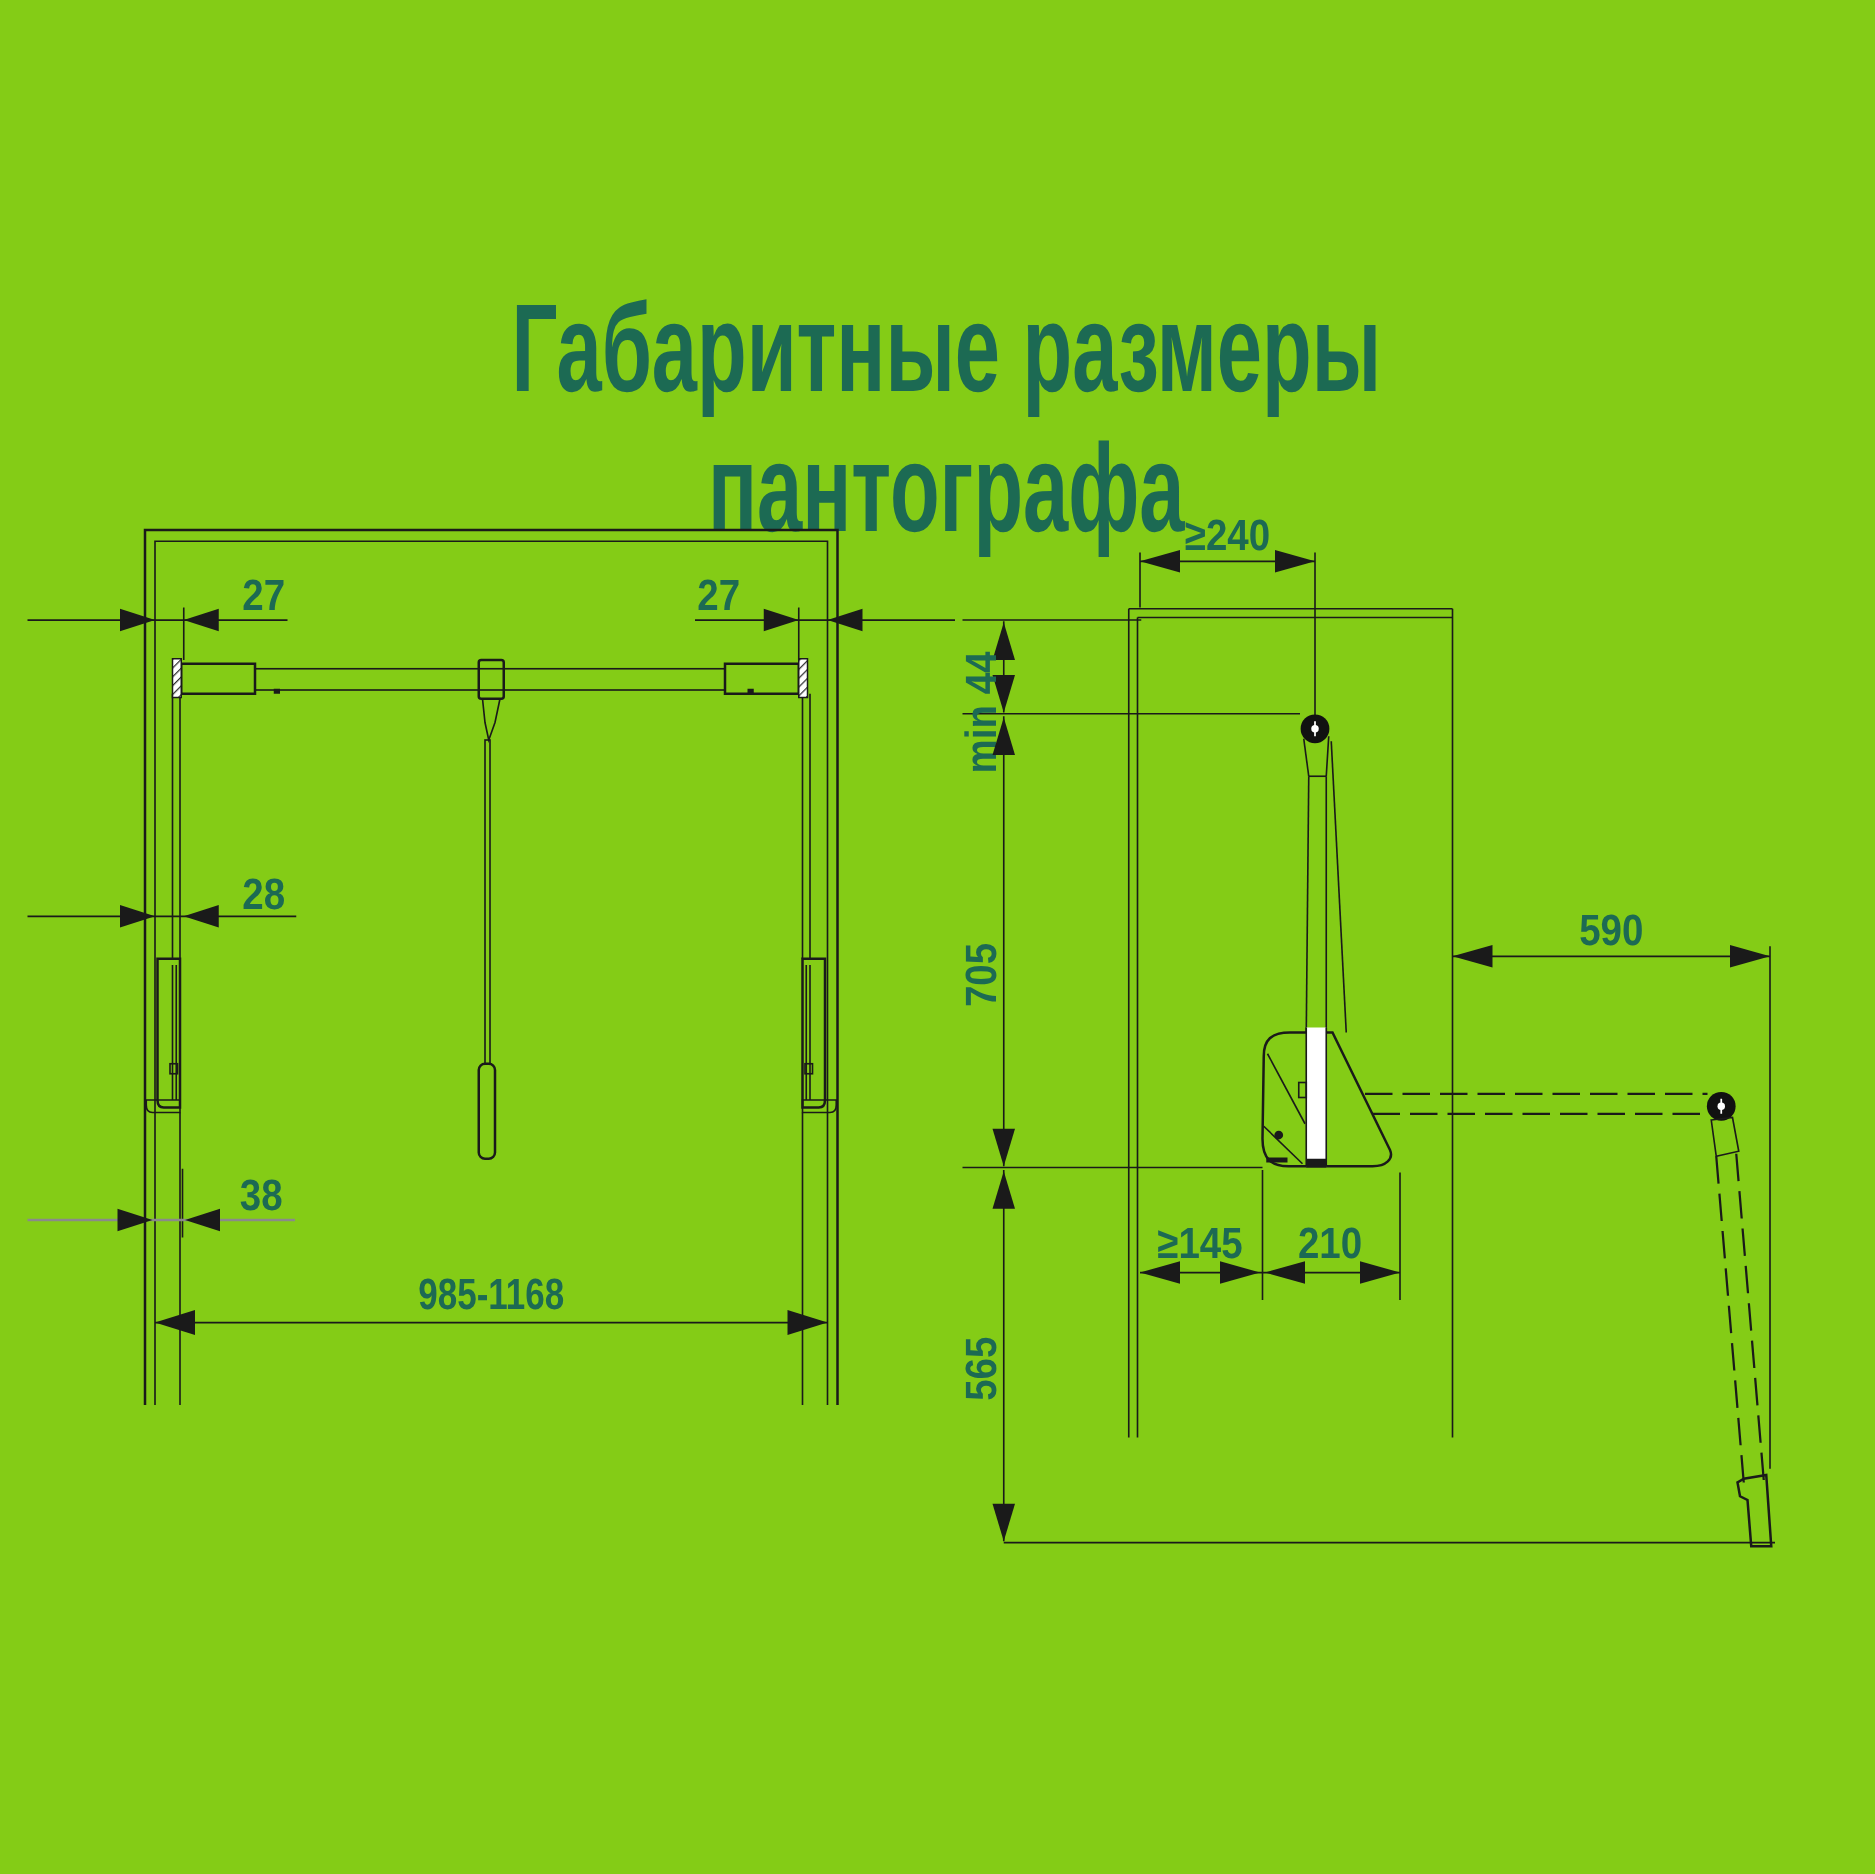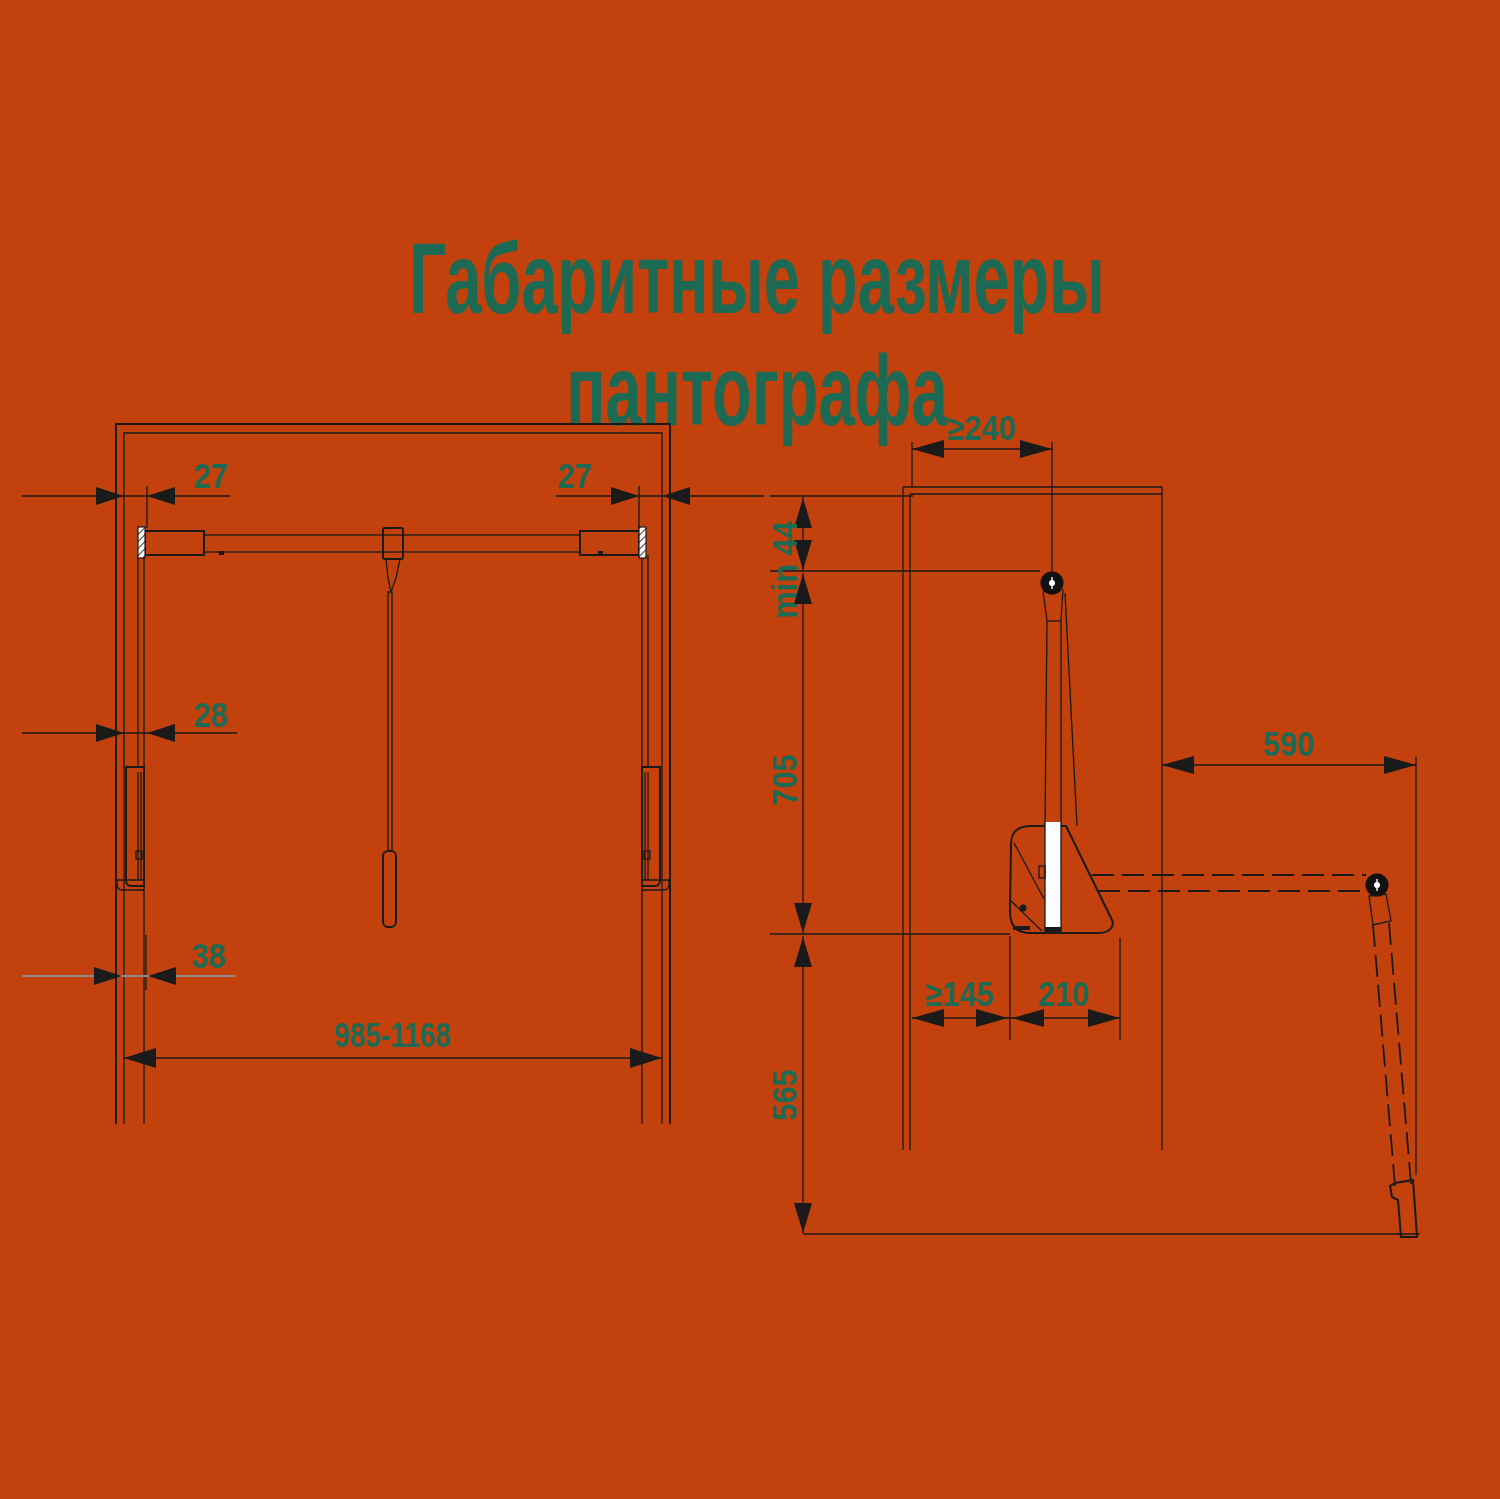--- a/index.html
+++ b/index.html
@@ -1,16 +1,16 @@
 <!DOCTYPE html>
 <html><head>
 <meta charset="utf-8">
 <style>
   html,body{margin:0;padding:0;background:#ffffff;}
-  #stage{position:relative;width:1500px;height:1499px;background:#c2410c;overflow:hidden;}
+  #stage{position:relative;width:1500px;height:1499px;background:#84cc16;overflow:hidden;}
   svg text{font-family:"Liberation Sans","DejaVu Sans",sans-serif;font-weight:bold;fill:#1c6a53;}
   .t-title{font-size:100px;}
   .t-dim{font-size:35px;}
   .ln{stroke:#1a1a1a;fill:none;stroke-width:2;}
   .ln-thin{stroke:#1a1a1a;fill:none;stroke-width:1.3;}
   .ln-dim{stroke:#1a1a1a;fill:none;stroke-width:1.4;}
   .ln-grey{stroke:#8a8a8a;fill:none;stroke-width:2;}
   .arrow{fill:#1a1a1a;stroke:none;}
   .dash{stroke:#1a1a1a;fill:none;stroke-width:1.8;stroke-dasharray:22 8;}
 </style>

